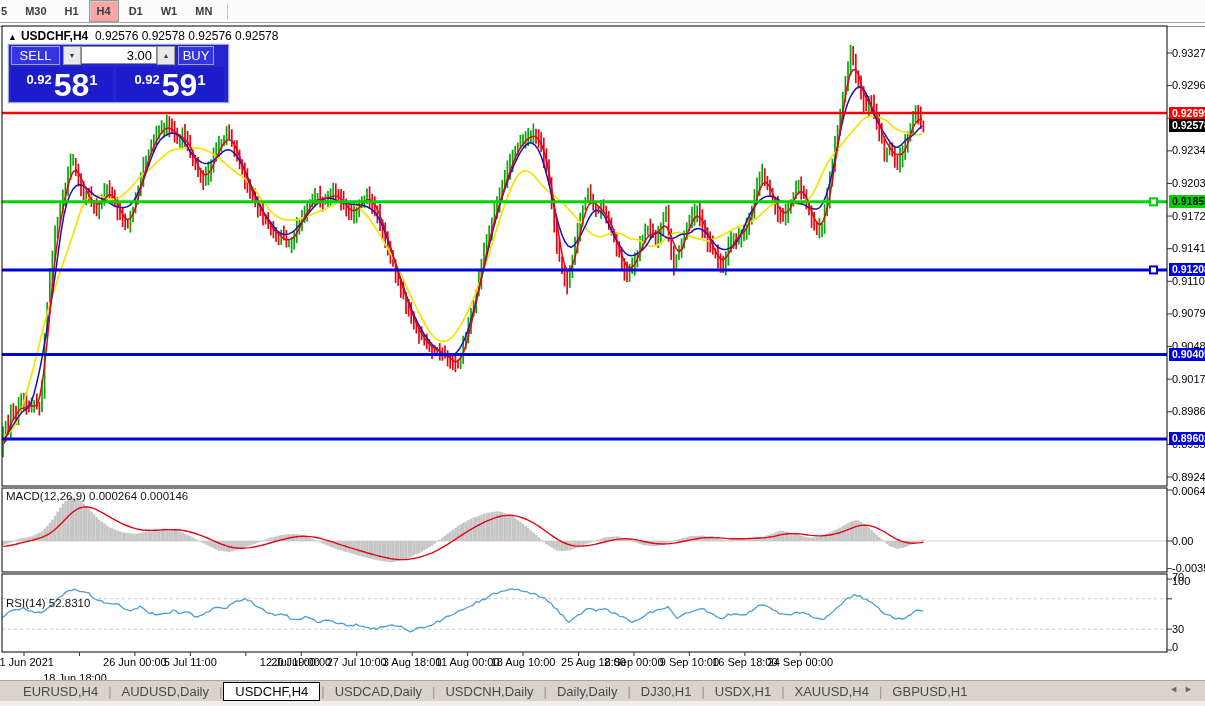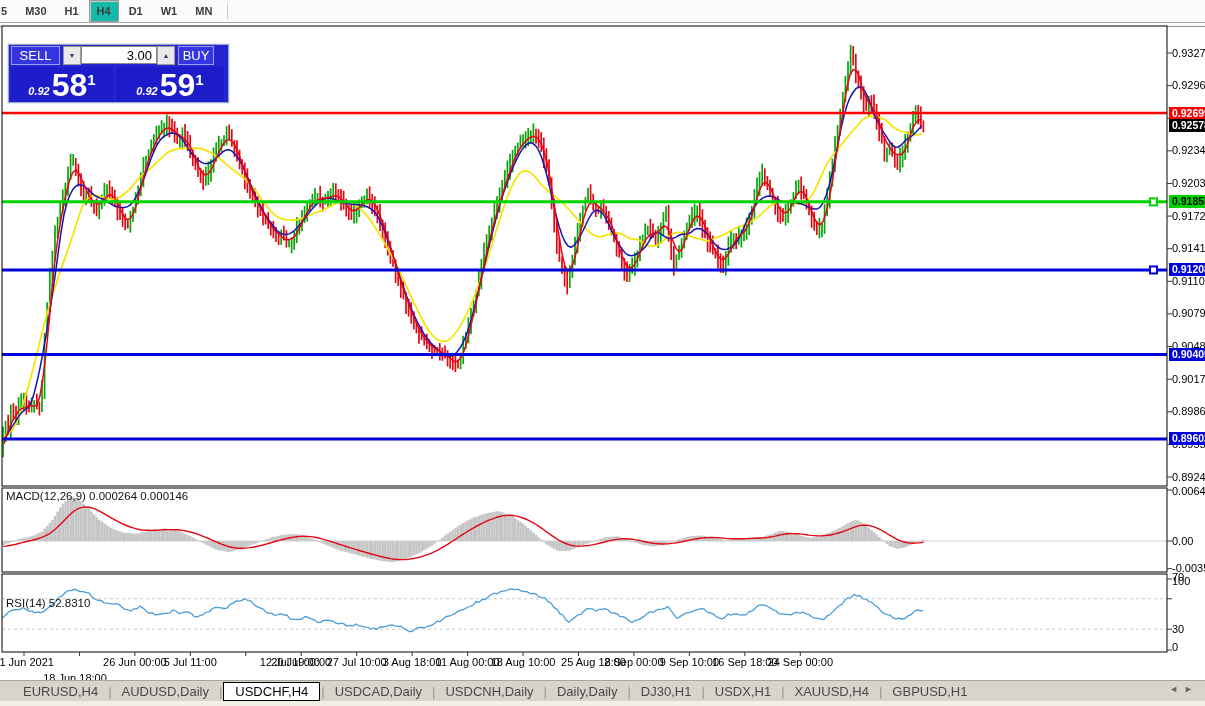--- a/index.html
+++ b/index.html
@@ -2,21 +2,21 @@
 <html><head>
 <meta charset="utf-8">
 <style>
   html,body{margin:0;padding:0;background:#fff;}
   #app{position:relative;width:1205px;height:706px;background:#fff;overflow:hidden;
        font-family:"Liberation Sans",sans-serif;-webkit-font-smoothing:none;}
   
   #toolbar{position:absolute;left:0;top:0;width:1205px;height:22px;background:#fbfbfb;display:flex;align-items:center;}
   .tf-btn{height:18px;margin:0 1px;padding:1px 7px;font-size:11px;font-weight:bold;color:#3c3c3c;
           background:transparent;border:1px solid transparent;display:flex;align-items:center;cursor:default;}
-  .tf-btn.active{background:#14b8a6;border:1px solid #9a9a9a;box-shadow:inset 1px 1px 1px #ccc;}
+  .tf-btn.active{background:#fca5a5;border:1px solid #9a9a9a;box-shadow:inset 1px 1px 1px #ccc;}
   .tb-sep{width:1px;height:16px;background:#c9c9c9;border-right:1px solid #fff;margin:0 6px;}
   #tb-divider{position:absolute;left:0;top:22px;width:1205px;height:3px;background:#fbfbfb;
               border-top:1px solid #a8a8a8;border-bottom:1px solid #8f8f8f;}
   
   #chart-svg{position:absolute;left:0;top:0;z-index:1;}
   
   #quote-bar{position:absolute;left:8px;top:29px;z-index:5;font-size:12px;color:#000;white-space:nowrap;}
   #quote-bar .tri{font-size:9px;margin-right:4px;}
   #quote-bar b{font-weight:bold;}
   
@@ -29,21 +29,21 @@
   #buy-btn{width:34px;height:17px;margin:1px 2px 0 3px;}
   .spin-btn{width:16px;height:17px;margin-top:1px;background:#e9e9e9;border:1px solid #9a9a9a;
             color:#35356b;font-size:7px;display:flex;align-items:center;justify-content:center;cursor:pointer;}
   #vol-field{width:70px;height:15px;margin-top:1px;background:#fff;border:1px solid #8a8a8a;
              font-size:13px;color:#000;text-align:right;padding:1px 4px 0 0;}
   #tp-row2{position:absolute;left:0;top:21px;width:100%;height:35px;display:flex;}
   .price-box{background:#1c1ccb;color:#fff;height:33px;margin-top:1px;display:flex;align-items:flex-end;
              justify-content:center;padding-bottom:1px;cursor:pointer;}
   #sell-box{width:102px;margin-left:2px;}
   #buy-box{width:108px;margin-left:3px;}
-  .pb-small{font-size:11px;font-weight:bold;margin-bottom:3px;font-style:italic;}
+  .pb-small{font-size:13px;font-weight:bold;margin-bottom:13px;}
   .pb-big{font-size:32px;font-weight:bold;line-height:30px;margin-left:2px;}
   .pb-sup{font-size:15px;font-weight:bold;margin-bottom:12px;}
   
   .ax-label{position:absolute;left:1172px;font-size:11px;color:#000;line-height:13px;white-space:nowrap;z-index:3;}
   .ax-flag{position:absolute;left:1169px;font-size:10.5px;font-weight:bold;line-height:13px;height:13px;
            padding:0 3px;white-space:nowrap;z-index:4;}
   
   .ind-label{position:absolute;left:6px;font-size:11.5px;color:#111;z-index:5;white-space:nowrap;}
   
   .time-label{position:absolute;top:656px;transform:translateX(-50%);font-size:11px;color:#000;
@@ -869,20 +869,23 @@
         <line x1="467.6" y1="652" x2="467.6" y2="656" stroke="#333" stroke-width="1"></line>
         <line x1="523.05" y1="652" x2="523.05" y2="656" stroke="#333" stroke-width="1"></line>
         <line x1="578.5" y1="652" x2="578.5" y2="656" stroke="#333" stroke-width="1"></line>
         <line x1="633.95" y1="652" x2="633.95" y2="656" stroke="#333" stroke-width="1"></line>
         <line x1="689.4000000000001" y1="652" x2="689.4000000000001" y2="656" stroke="#333" stroke-width="1"></line>
         <line x1="744.85" y1="652" x2="744.85" y2="656" stroke="#333" stroke-width="1"></line>
         <line x1="800.3000000000001" y1="652" x2="800.3000000000001" y2="656" stroke="#333" stroke-width="1"></line>
       </g>
     </svg>
 
+  <div id="quote-bar">
+    <span class="tri">▲</span><b>USDCHF,H4</b>&nbsp;&nbsp;<span>0.92576 0.92578 0.92576 0.92578</span>
+  </div>
 
   <div id="trade-panel">
     <div id="tp-row1">
       <div id="sell-btn" class="tp-btn">SELL</div>
       <div class="spin-btn" style="margin-left:3px;">▼</div>
       <div id="vol-field">3.00</div>
       <div class="spin-btn">▲</div>
       <div id="buy-btn" class="tp-btn">BUY</div>
     </div>
     <div id="tp-row2">

